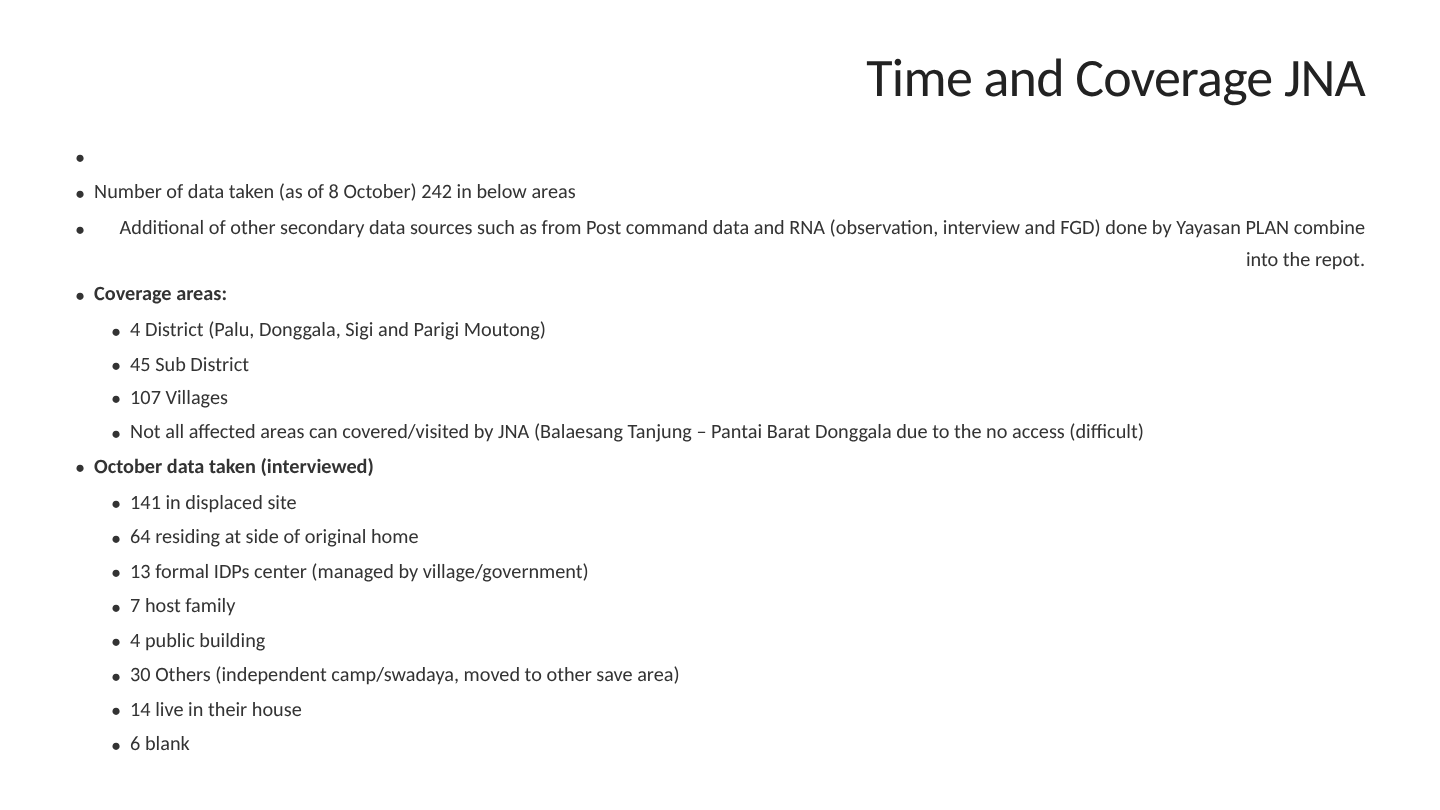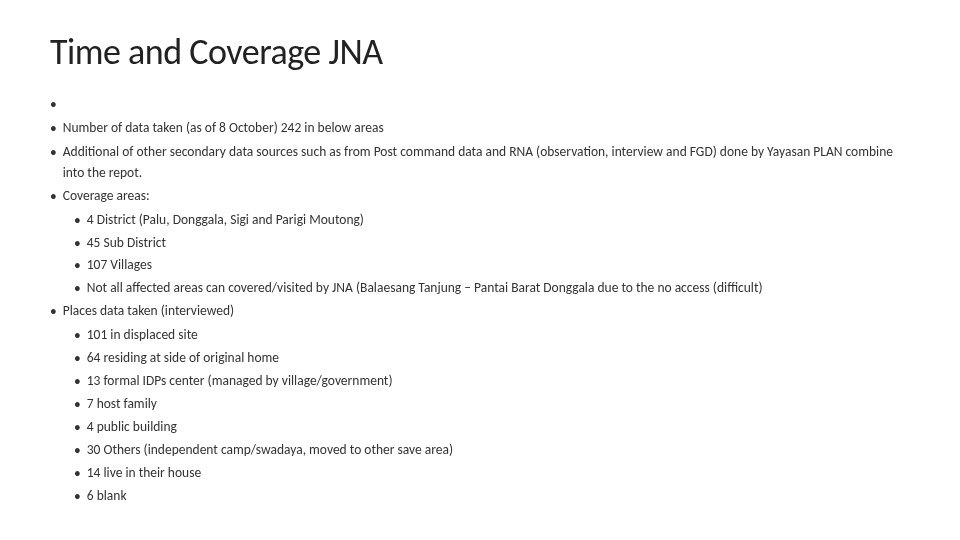--- a/index.html
+++ b/index.html
@@ -1,18 +1,19 @@
 <!DOCTYPE html>
 <html><head>
   <meta charset="utf-8">
   <style>
     * {
       margin: 0;
       padding: 0;
       box-sizing: border-box;
+      text-align: right;
     }
 
     body {
       width: 960px;
       height: 540px;
       background: #ffffff;
       font-family: 'Calibri', 'Segoe UI', Arial, sans-serif;
       font-size: 14px;
       color: #222222;
       overflow: hidden;
@@ -56,21 +57,21 @@
       margin-left: 24px;
       margin-bottom: 1px;
     }
 
     .bullet-l2 > .dot {
       flex-shrink: 0;
       margin-top: 1px;
     }
 
     .bold {
-      font-weight: 400;
+      font-weight: 700;
     }
   </style>
 </head>
 <body>
 
 <div class="slide">
   <h1 class="title">Time and Coverage JNA</h1>
 
   <div class="content">
 
@@ -105,26 +106,26 @@
       <span class="dot">•</span>
       <span>107 Villages</span>
     </div>
     <div class="bullet-l2">
       <span class="dot">•</span>
       <span>Not all affected areas can covered/visited by JNA (Balaesang Tanjung – Pantai Barat Donggala due to the no access (difficult)</span>
     </div>
 
     <div class="bullet-l1">
       <span class="dot">•</span>
-      <span><span class="bold">Places data taken (interviewed)</span></span>
+      <span><span class="bold">October data taken (interviewed)</span></span>
     </div>
 
     <div class="bullet-l2">
       <span class="dot">•</span>
-      <span>101 in displaced site</span>
+      <span>141 in displaced site</span>
     </div>
     <div class="bullet-l2">
       <span class="dot">•</span>
       <span>64 residing at side of original home</span>
     </div>
     <div class="bullet-l2">
       <span class="dot">•</span>
       <span>13 formal IDPs center (managed by village/government)</span>
     </div>
     <div class="bullet-l2">

